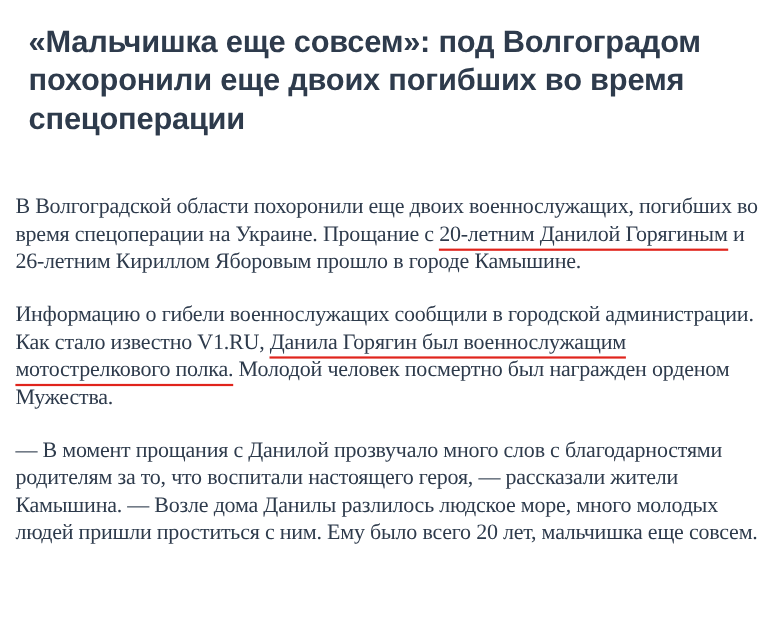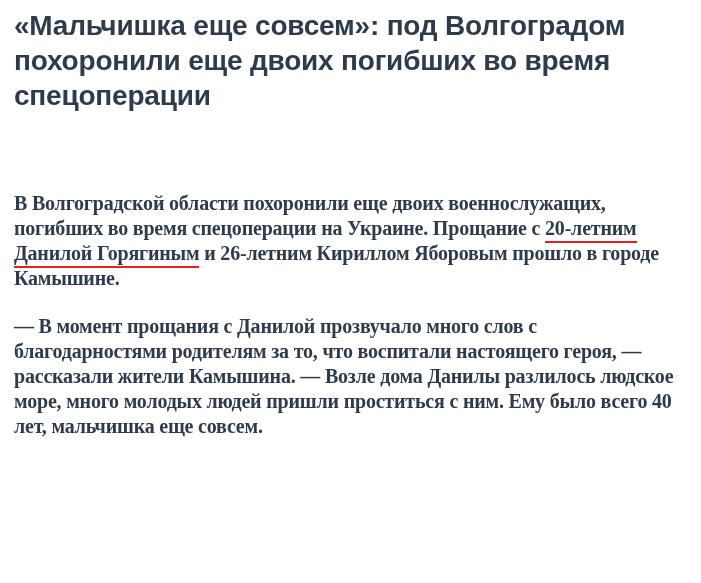--- a/index.html
+++ b/index.html
@@ -9,42 +9,41 @@
   }
   body {
     width: 701px;
     height: 583px;
     overflow: hidden;
   }
   .page {
     padding: 8px 12px 0 14px;
   }
   .title {
-    margin: 0;
+    margin: 12px;
     max-width: 656px;
     font-family: "Liberation Sans", sans-serif;
     font-weight: 700;
     font-size: 28px;
     line-height: 35px;
     letter-spacing: -0.2px;
     color: #2e3b4c;
   }
   .subtitle {
     margin: 22px 0 0 0;
     max-width: 600px;
     font-family: "Liberation Serif", serif;
     font-weight: 400;
     font-size: 22px;
     line-height: 31px;
     color: #2e3b4c;
   }
   .article-body {
-    margin-top: 78px;
+    margin-top: 51px;
     max-width: 678px;
-    font-weight: bold;
   }
   .para {
     margin: 0 0 23px 0;
     font-family: "Liberation Serif", serif;
     font-size: 20px;
     line-height: 25px;
     letter-spacing: -0.2px;
     color: #2e3b4c;
   }
   .link-underline {
@@ -57,15 +56,16 @@
 </style>
 </head>
 <body>
 
 <div class="page">
   <h1 class="title">«Мальчишка еще совсем»: под Волгоградом похоронили еще двоих погибших во время спецоперации</h1>
 
 
   <div class="article-body" id="article-body">
       <p class="para"><span>В Волгоградской области похоронили еще двоих военнослужащих, погибших во время спецоперации на Украине. Прощание с </span><a class="link-underline" style="border-bottom-color: rgb(224, 36, 28);">20-летним Данилой Горягиным</a><span> и 26-летним Кириллом Яборовым прошло в городе Камышине.</span></p>
-      <p class="para"><span>— В момент прощания с Данилой прозвучало много слов с благодарностями родителям за то, что воспитали настоящего героя, — рассказали жители Камышина. — Возле дома Данилы разлилось людское море, много молодых людей пришли проститься с ним. Ему было всего 40 лет, мальчишка еще совсем.</span></p>
+      <p class="para"><span>Информацию о гибели военнослужащих сообщили в городской администрации. Как стало известно V1.RU, </span><a class="link-underline" style="border-bottom-color: rgb(224, 36, 28);">Данила Горягин был военнослужащим мотострелкового полка.</a><span> Молодой человек посмертно был награжден орденом Мужества.</span></p>
+      <p class="para"><span>— В момент прощания с Данилой прозвучало много слов с благодарностями родителям за то, что воспитали настоящего героя, — рассказали жители Камышина. — Возле дома Данилы разлилось людское море, много молодых людей пришли проститься с ним. Ему было всего 20 лет, мальчишка еще совсем.</span></p>
     </div>
 </div>
 
 </body></html>

